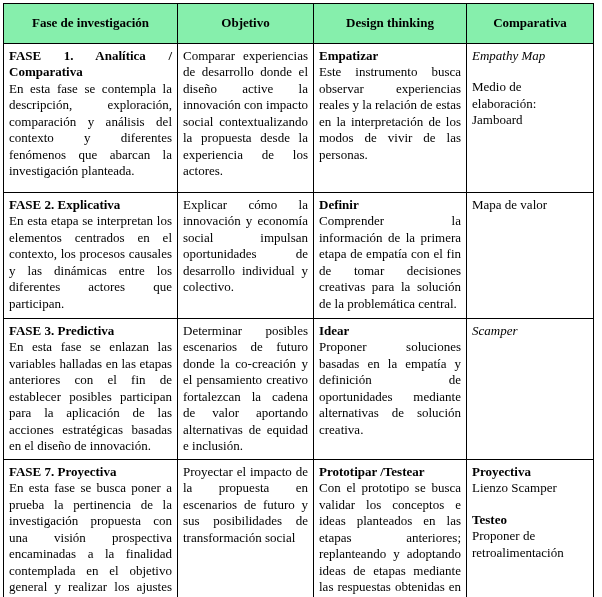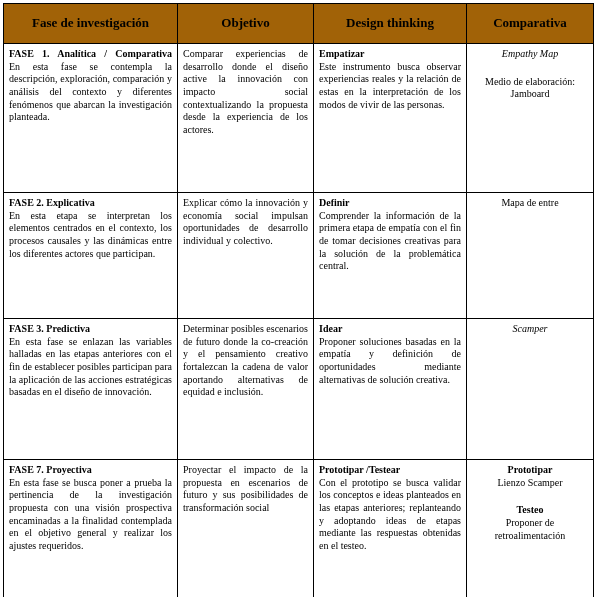--- a/index.html
+++ b/index.html
@@ -24,25 +24,25 @@
     border-collapse: collapse;
     width: 590px;
     table-layout: fixed;
     border: 1.5px solid #000;
   }
   table.research-table td,
   table.research-table th {
     border: 1px solid #000000;
     vertical-align: top;
     padding: 4px 5px 4px 5px;
-    font-size: 10px;
+    font-size: 13px;
     line-height: 1.265;
   }
   table.research-table thead th {
-    background: #a16207;
+    background: #86efac;
     text-align: center;
     vertical-align: middle;
     font-weight: bold;
     font-size: 13px;
     height: 33px;
     padding: 3px 4px;
   }
   
   col.c1 { width: 174px; }
   col.c2 { width: 136px; }
@@ -70,21 +70,21 @@
     text-align: left;
     font-family: Liberation Serif, serif;
   }
   .italic {
     font-style: italic;
   }
   .spacer-line {
     display: block;
     height: 15px;
   }
-  .instr-line { display: block; text-align: center; }
+  .instr-line { display: block; text-align: left; }
   td.col-instrumentos { text-align: left; }
   td.col-instrumentos .cell-body { text-align: left; }
   .row1 td { height: 140px; }
   .row2 td { height: 117px; }
   .row3 td { height: 132px; }
   .row4 td { height: 132px; }
   .pad-top-1 { padding-top: 9px; }
   .pad-top-2 { padding-top: 7px; }
 </style>
 </head>
@@ -133,21 +133,21 @@
           <p class="cell-body"><span class="title-block">FASE 2. Explicativa</span><span>En esta etapa se interpretan los elementos centrados en el contexto, los procesos causales y las dinámicas entre los diferentes actores que participan.</span></p>
         </td>
         <td>
           <p class="cell-body">Explicar cómo la innovación y economía social impulsan oportunidades de desarrollo individual y colectivo.</p>
         </td>
         <td>
           <p class="cell-body"><span class="title-block">Definir</span><span>Comprender la información de la primera etapa de empatía con el fin de tomar decisiones creativas para la solución de la problemática central.</span></p>
         </td>
         <td class="col-instrumentos pad-top-2">
           <p class="cell-body">
-            <span class="instr-line">Mapa de entre</span>
+            <span class="instr-line">Mapa de valor</span>
           </p>
         </td>
       </tr>
 
       <tr class="row3">
         <td>
           <p class="cell-body"><span class="title-block">FASE 3. Predictiva</span><span>En esta fase se enlazan las variables halladas en las etapas anteriores con el fin de establecer posibles participan para la aplicación de las acciones estratégicas basadas en el diseño de innovación.</span></p>
         </td>
         <td>
           <p class="cell-body">Determinar posibles escenarios de futuro donde la co-creación y el pensamiento creativo fortalezcan la cadena de valor aportando alternativas de equidad e inclusión.</p>
@@ -167,21 +167,21 @@
           <p class="cell-body"><span class="title-block">FASE 7. Proyectiva</span><span>En esta fase se busca poner a prueba la pertinencia de la investigación propuesta con una visión prospectiva encaminadas a la finalidad contemplada en el objetivo general y realizar los ajustes requeridos.</span></p>
         </td>
         <td>
           <p class="cell-body">Proyectar el impacto de la propuesta en escenarios de futuro y sus posibilidades de transformación social</p>
         </td>
         <td>
           <p class="cell-body"><span class="title-block">Prototipar /Testear</span><span>Con el prototipo se busca validar los conceptos e ideas planteados en las etapas anteriores; replanteando y adoptando ideas de etapas mediante las respuestas obtenidas en el testeo.</span></p>
         </td>
         <td class="col-instrumentos">
           <p class="cell-body">
-            <span class="instr-line cell-title">Prototipar</span>
+            <span class="instr-line cell-title">Proyectiva</span>
             <span class="instr-line">Lienzo Scamper</span>
             <span class="spacer-line"></span>
             <span class="instr-line cell-title">Testeo</span>
             <span class="instr-line">Proponer de retroalimentación</span>
           </p>
         </td>
       </tr>
 
     </tbody>
   </table>

